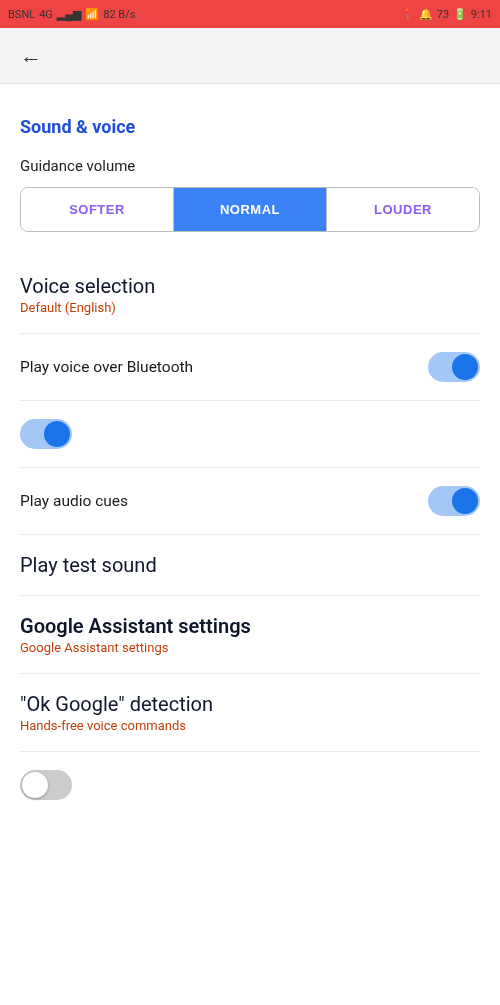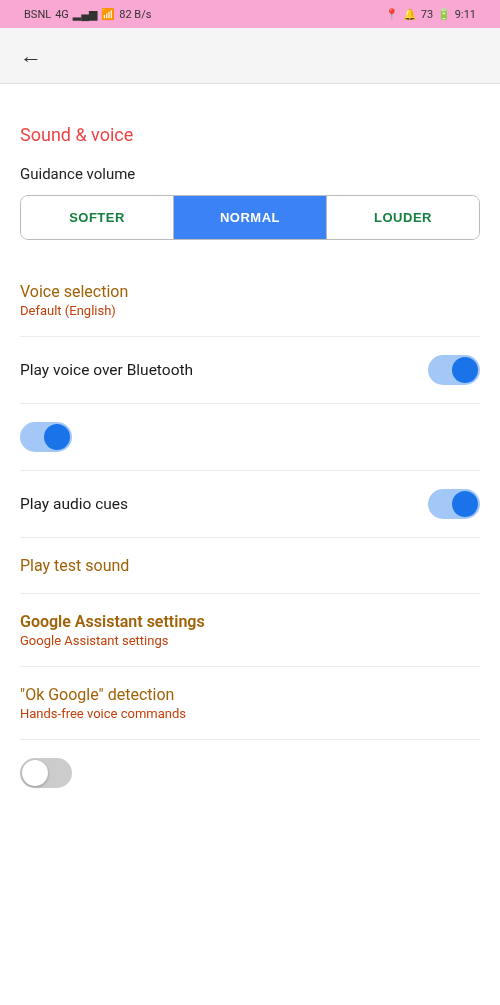--- a/index.html
+++ b/index.html
@@ -7,26 +7,26 @@
     body {
       width: 500px;
       min-height: 1005px;
       font-family: 'Roboto', sans-serif;
       background: #fff;
       color: #000;
     }
 
     
     .status-bar {
-      background: #f9a8d4;
+      background: #ef4444;
       height: 28px;
       display: flex;
       align-items: center;
       justify-content: space-between;
-      padding: 0 24px;
+      padding: 0 8px;
       font-size: 11px;
       color: #333;
     }
 
     .status-left {
       display: flex;
       align-items: center;
       gap: 4px;
     }
 
@@ -63,24 +63,24 @@
       font-weight: 400;
     }
 
     
     .content {
       padding: 16px 20px;
     }
 
     .section-title {
       font-size: 18px;
-      font-weight: 400;
-      color: #ef4444;
+      font-weight: 700;
+      color: #1d4ed8;
       margin-bottom: 20px;
-      margin-top: 24px;
+      margin-top: 16px;
     }
 
     .setting-label {
       font-size: 15px;
       color: #222;
       margin-bottom: 12px;
     }
 
     
     .volume-selector {
@@ -94,21 +94,21 @@
     .vol-btn {
       flex: 1;
       padding: 14px 0;
       text-align: center;
       font-size: 13px;
       font-weight: 600;
       letter-spacing: 0.5px;
       cursor: pointer;
       border: none;
       background: #fff;
-      color: #15803d;
+      color: #8b5cf6;
     }
 
     .vol-btn.active {
       background: #3b82f6;
       color: #fff;
     }
 
     .vol-btn:not(:last-child) {
       border-right: 1.5px solid #bbb;
     }
@@ -189,22 +189,22 @@
       background: #ececec;
       margin: 0 0;
     }
 
     .setting-row-clickable {
       padding: 18px 0;
       cursor: pointer;
     }
 
     .setting-row-clickable .setting-row-label {
-      font-size: 16px;
-      color: #a16207;
+      font-size: 20px;
+      color: #0f172a;
     }
 
   </style>
 </head>
 <body>
 
 <div class="status-bar">
   <div class="status-left">
     <span>BSNL</span>
     <span>4G</span>

